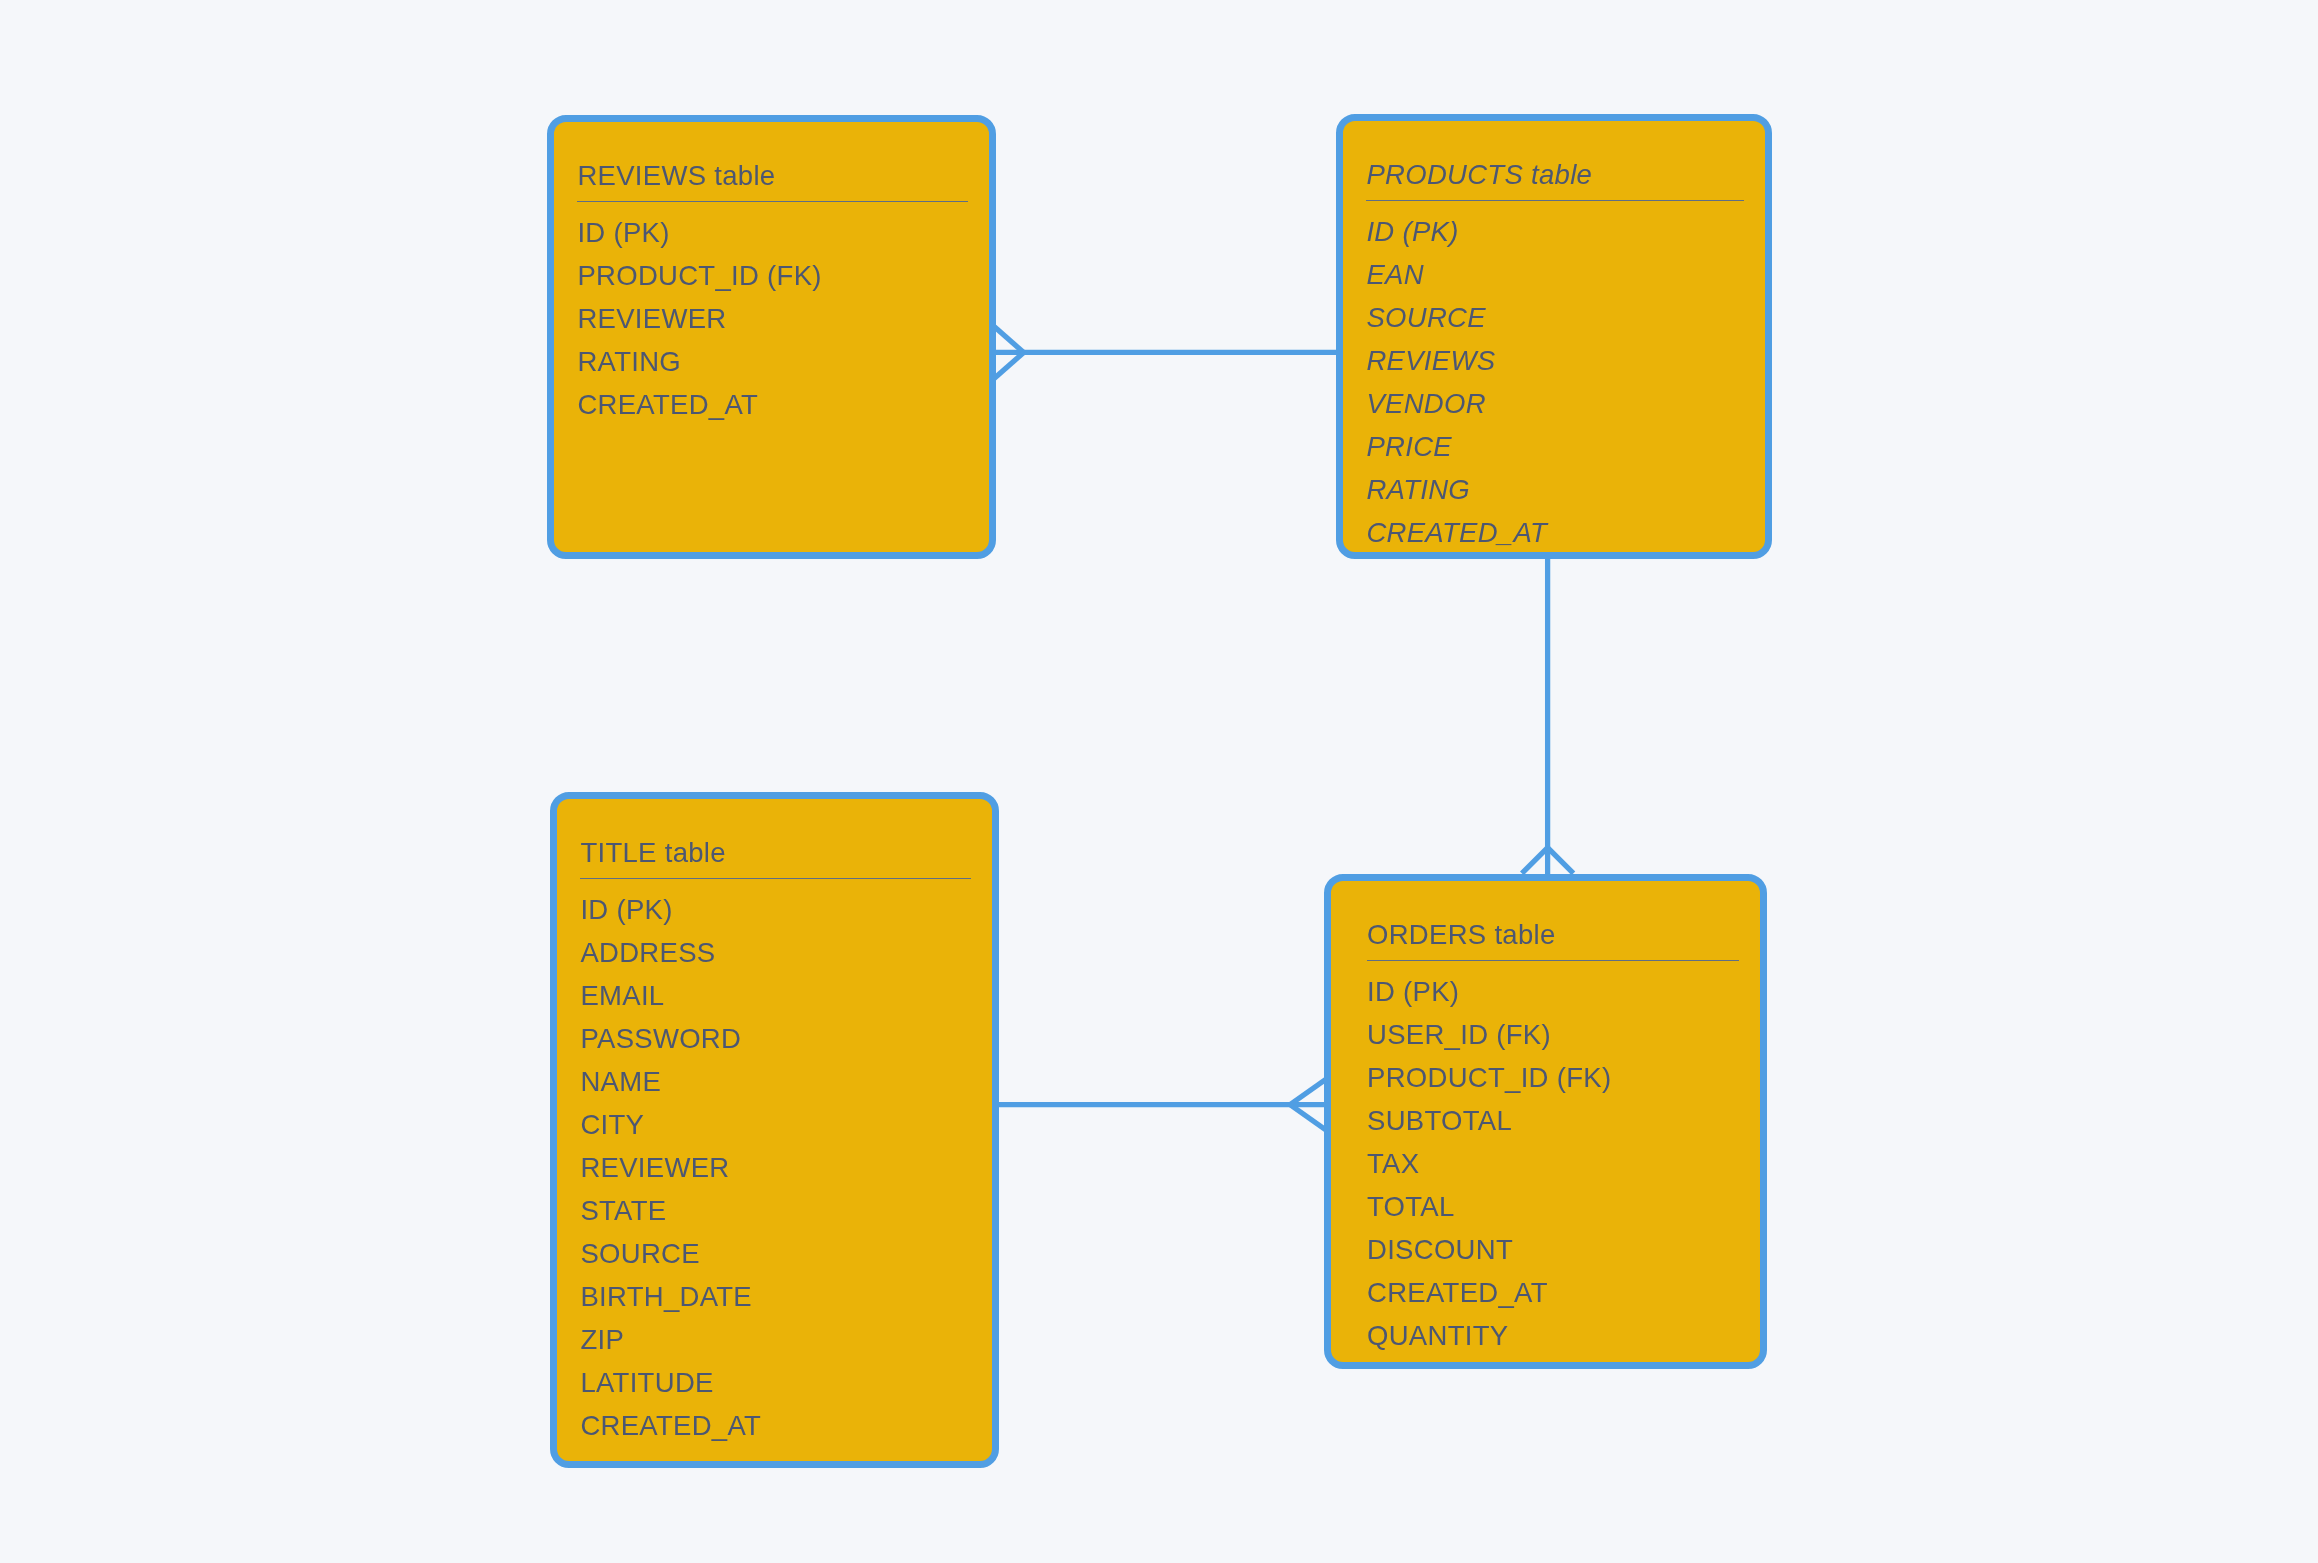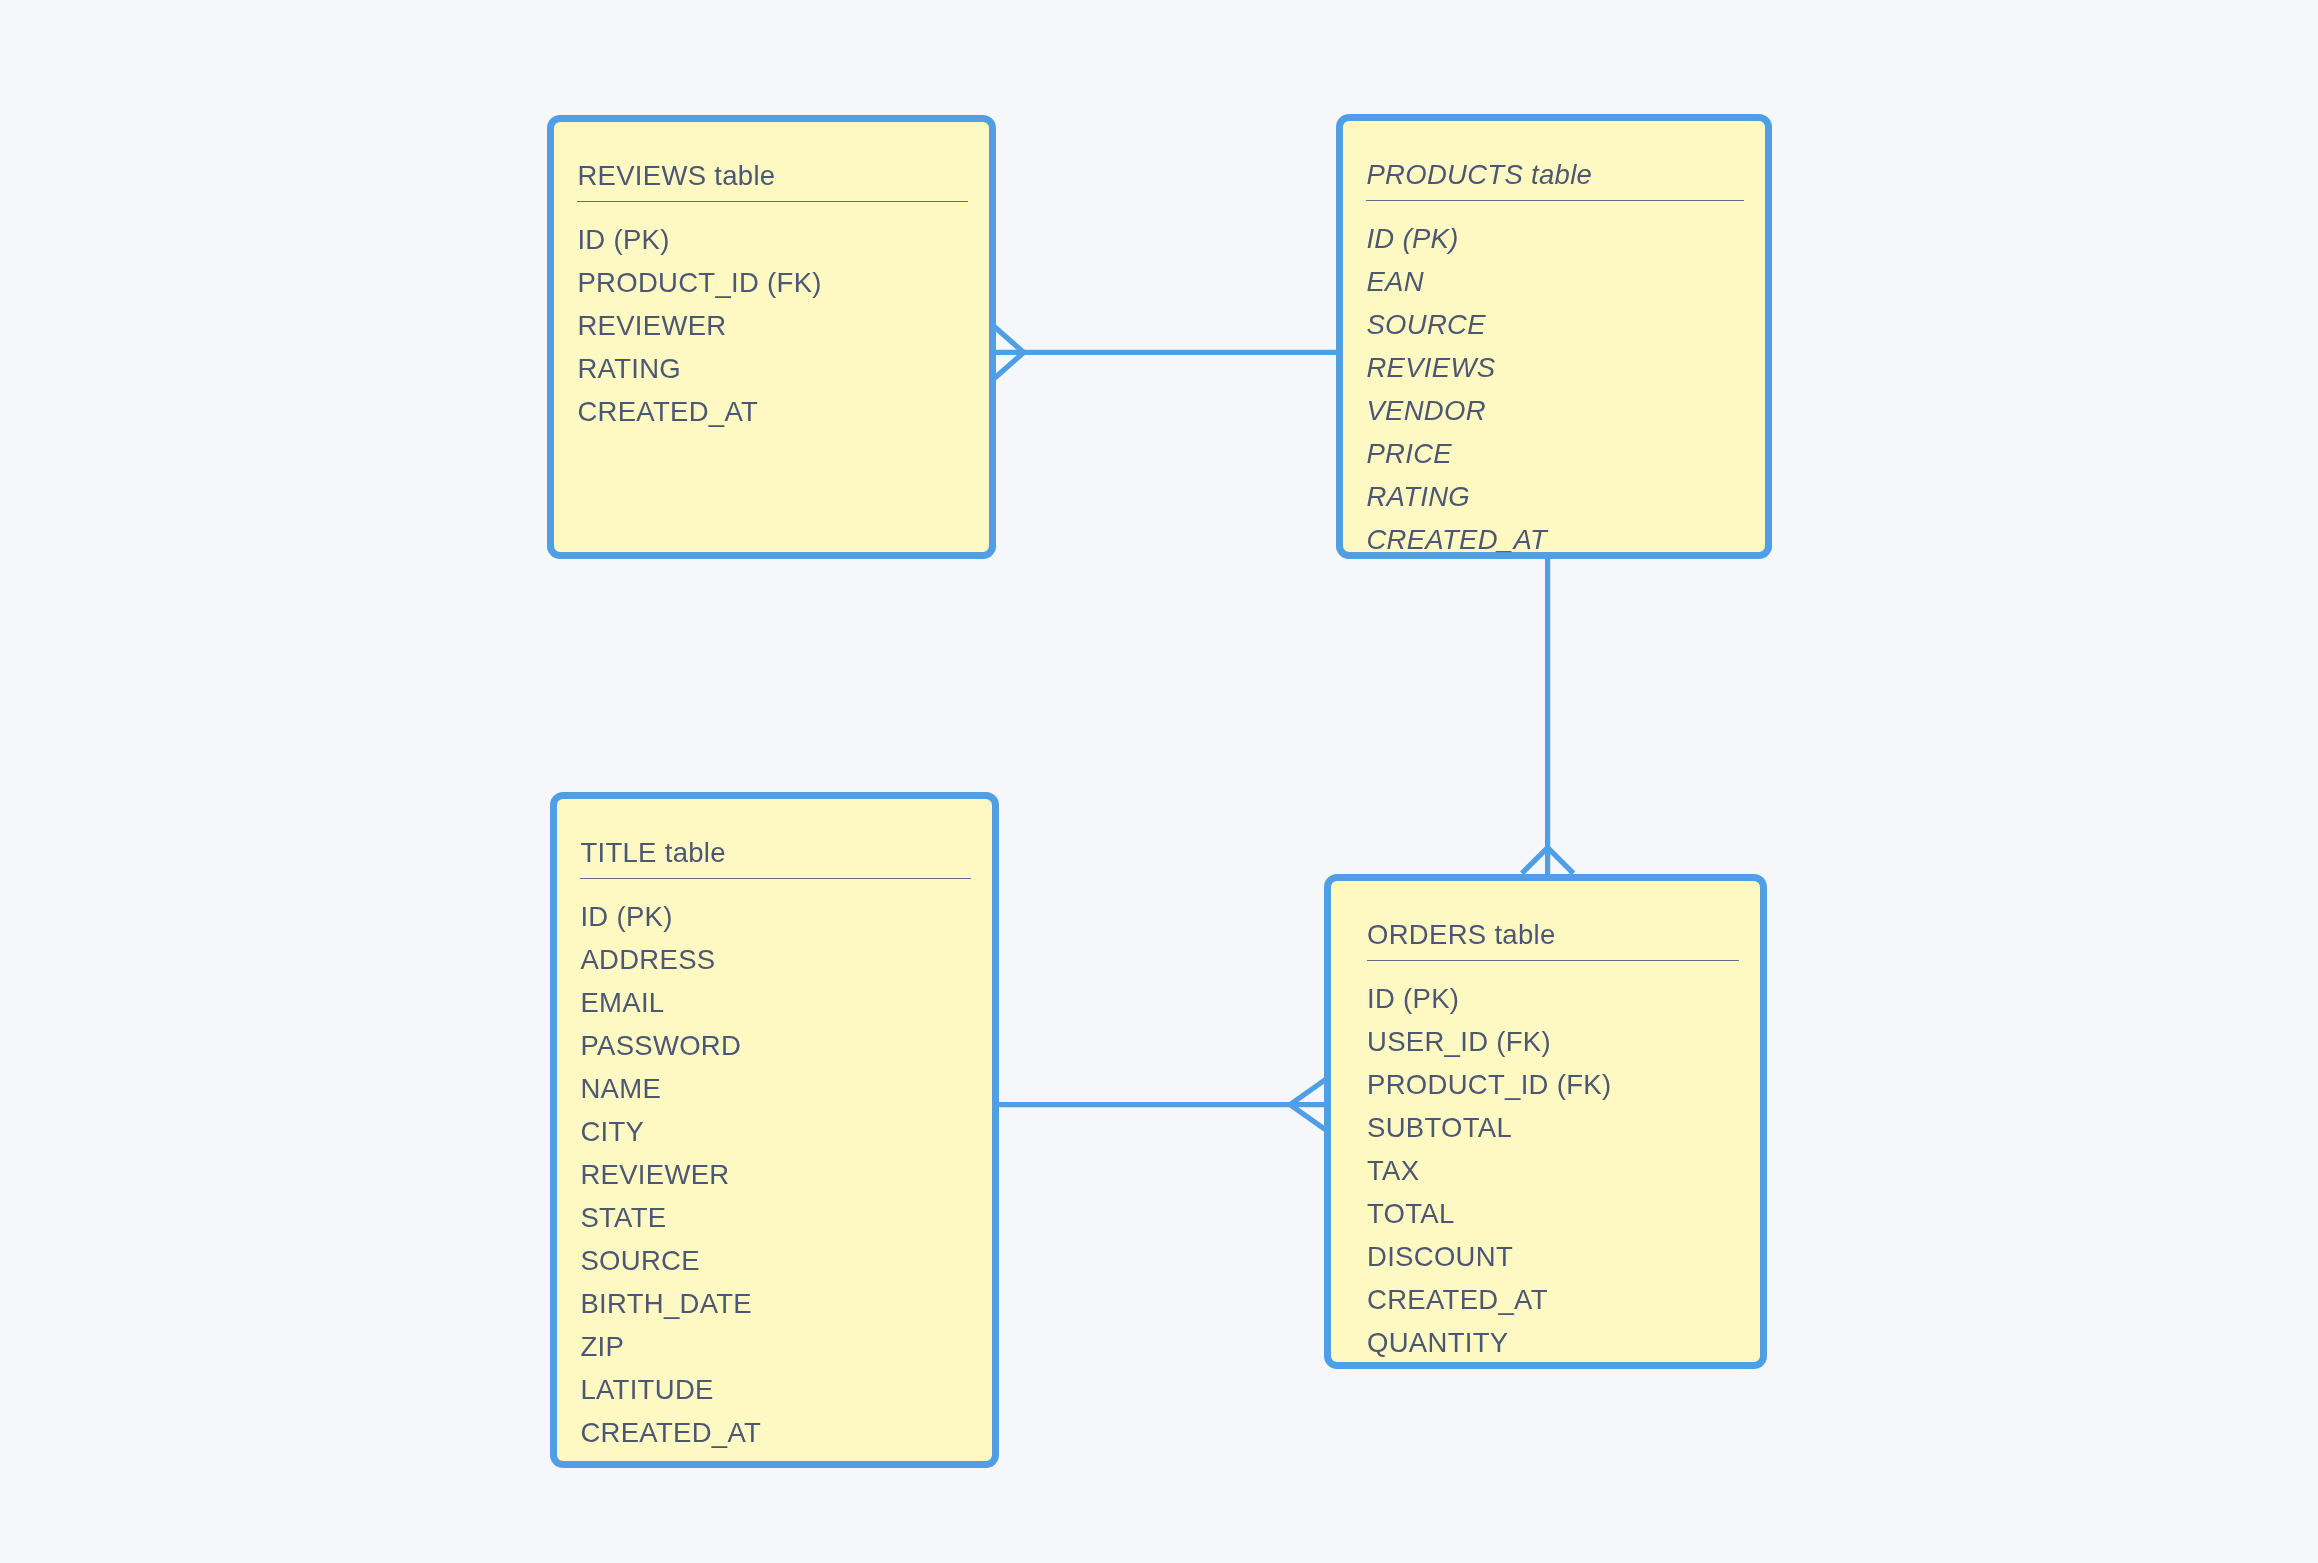--- a/index.html
+++ b/index.html
@@ -28,39 +28,39 @@
     top: 0;
     width: 2319px;
     height: 1563px;
     pointer-events: none;
   }
 
   
   .tbl {
     position: absolute;
     box-sizing: border-box;
-    background: #fef9c3;
+    background: #eab308;
     border: 7.6px solid #509ee3;
-    border-radius: 13px;
+    border-radius: 19px;
     padding: 37px 21px 0 23.4px;
     color: #4c5773;
   }
   .tbl h2 {
     margin: 0;
     font-size: 27.5px;
     line-height: 33px;
     font-weight: 400;
     letter-spacing: 0.3px;
     color: #4c5773;
     border-bottom: 1.8px solid #5f6e85;
     padding-bottom: 9.4px;
   }
   .tbl ul {
     list-style: none;
-    margin: 16px 0 0 0;
+    margin: 9px 0 0 0;
     padding: 0;
   }
   .tbl ul li {
     font-size: 27.5px;
     line-height: 43px;
     letter-spacing: 0.3px;
     white-space: nowrap;
     color: #4c5773;
   }
 

